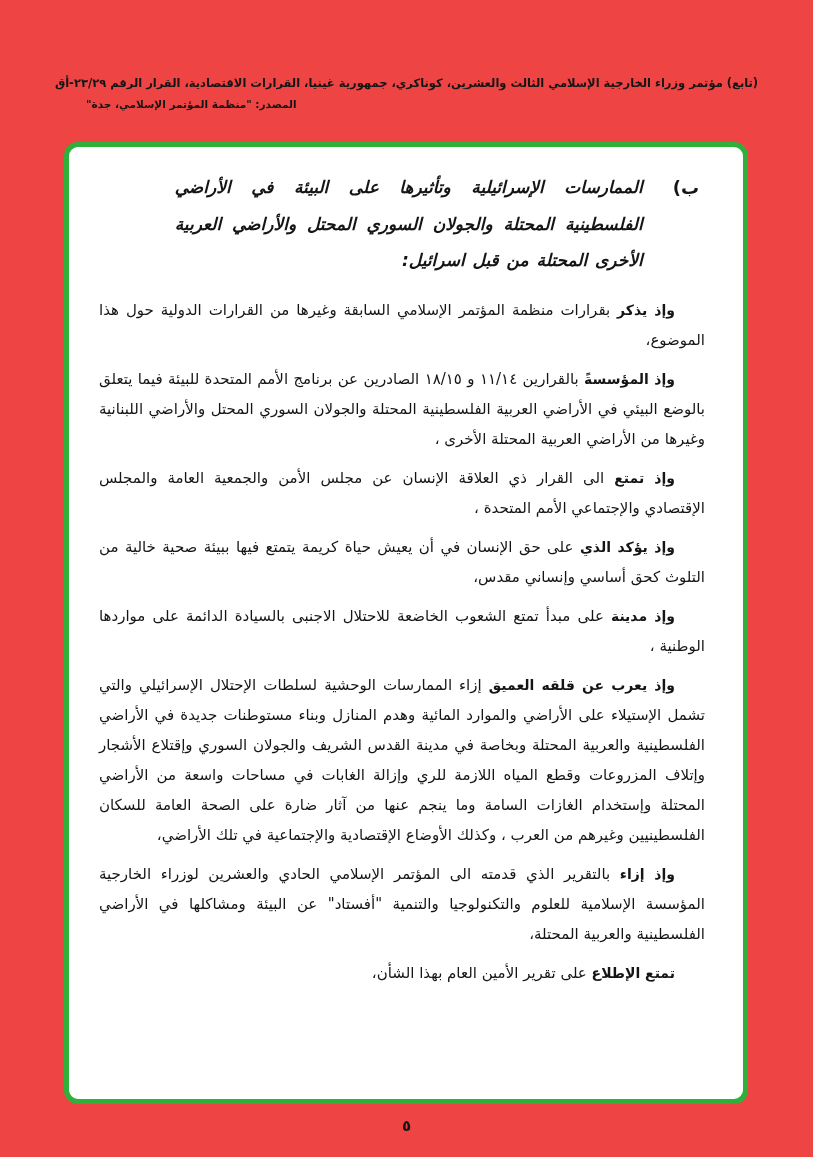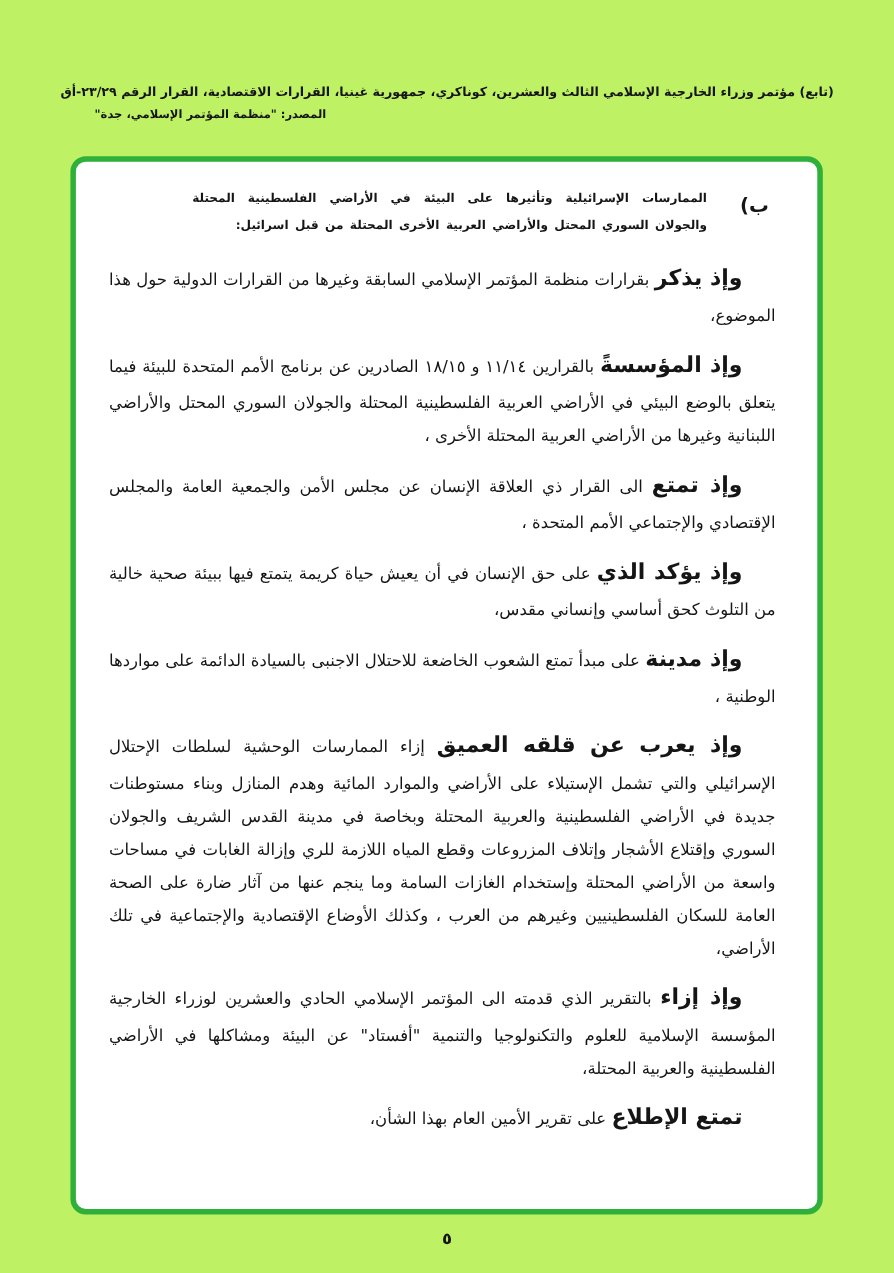--- a/index.html
+++ b/index.html
@@ -8,21 +8,21 @@
     width: 813px;
     height: 1157px;
     background: #ffffff;
     color: #151515;
     font-family: "DejaVu Sans", sans-serif;
   }
   .page {
     position: relative;
     width: 813px;
     height: 1157px;
-    background: #bef264;
+    background: #ef4444;
     overflow: hidden;
   }
   .doc-header {
     position: absolute;
     top: 76px;
     left: 0;
     right: 0;
     direction: rtl;
   }
   .header-line {
@@ -60,37 +60,38 @@
     margin: 4px 6px 16px 0;
   }
   .marker {
     font-size: 18px;
     font-weight: 700;
     line-height: 2.1;
     flex: 0 0 auto;
   }
   .doc-title {
     width: 468px;
-    font-size: 11px;
+    font-size: 17px;
     font-weight: 700;
     line-height: 2.15;
     text-align: justify;
     word-spacing: 2px;
+    font-style: italic;
   }
   .paragraphs { direction: rtl; }
   .para {
     font-size: 15px;
     line-height: 2.0;
     text-align: justify;
     text-indent: 30px;
     margin: 0 0 9px 0;
   }
   .lead {
     font-weight: 700;
-    font-size: 20px;
+    font-size: 14px;
   }
   .page-number {
     position: absolute;
     bottom: 22px;
     left: 0;
     right: 0;
     text-align: center;
     font-size: 15px;
     font-weight: 700;
   }

